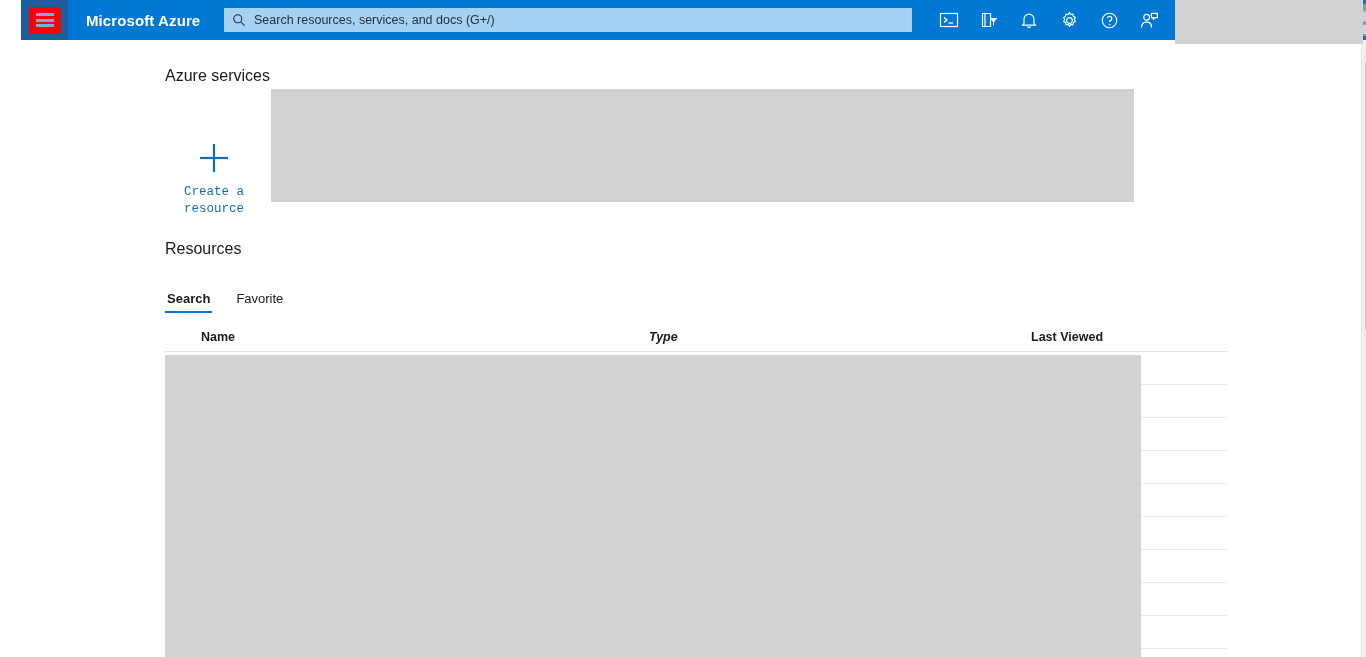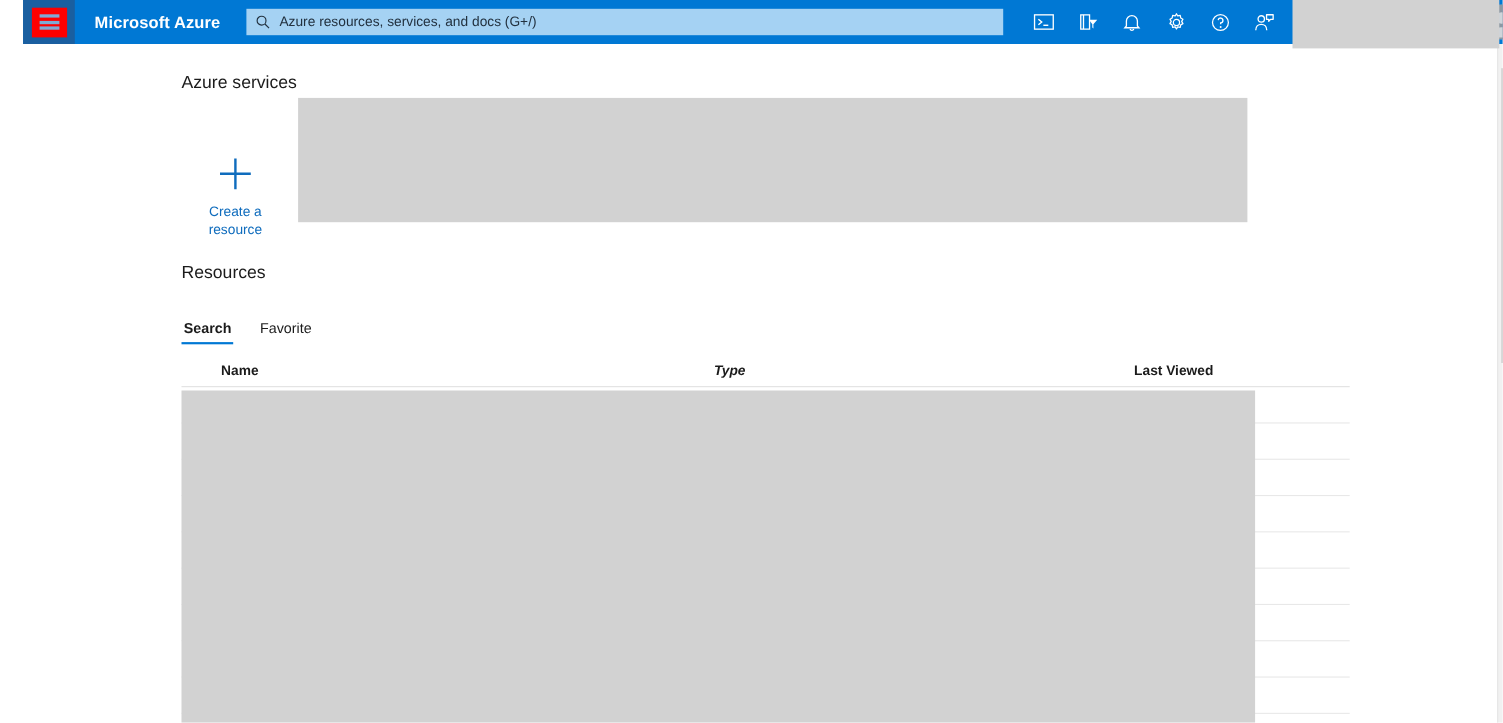--- a/index.html
+++ b/index.html
@@ -177,20 +177,21 @@
     justify-content: center;
     height: 46px;
   }
   .tile-label {
     font-size: 12.5px;
     color: #0f6cbd;
     text-align: center;
     line-height: 17px;
     margin-top: 3px;
     max-width: 86px;
+    font-family: Liberation Mono, monospace;
   }
 
   #tile-create-resource { left: 150px; top: 95px; width: 86px; }
   #tile-more-services   { left: 1113px; top: 95px; width: 86px; }
 
   
   .tabs {
     position: absolute;
     left: 144px;
     top: 245px;
@@ -310,21 +311,21 @@
       </div>
     </div>
 
     <div class="brand">Microsoft Azure</div>
 
     <div class="search-wrap">
       <svg class="search-icon-svg" width="14" height="14" viewBox="0 0 16 16">
         <circle cx="6.6" cy="6.6" r="4.6" fill="none" stroke="#22313f" stroke-width="1.2"></circle>
         <line x1="10.1" y1="10.1" x2="14.4" y2="14.4" stroke="#22313f" stroke-width="1.2"></line>
       </svg>
-      <span class="search-placeholder">Azure resources, services, and docs (G+/)</span>
+      <span class="search-placeholder">Search resources, services, and docs (G+/)</span>
     </div>
 
     <div class="topbar-icons">
 
       <div class="topbar-icon">
         <svg width="20" height="18" viewBox="0 0 20 18">
           <rect x="1.5" y="2.5" width="17" height="13" fill="none" stroke="#ffffff" stroke-width="1.2"></rect>
           <polyline points="5,6.5 8,9 5,11.5" fill="none" stroke="#ffffff" stroke-width="1.3"></polyline>
           <line x1="9.5" y1="12" x2="14" y2="12" stroke="#ffffff" stroke-width="1.3"></line>
         </svg>

